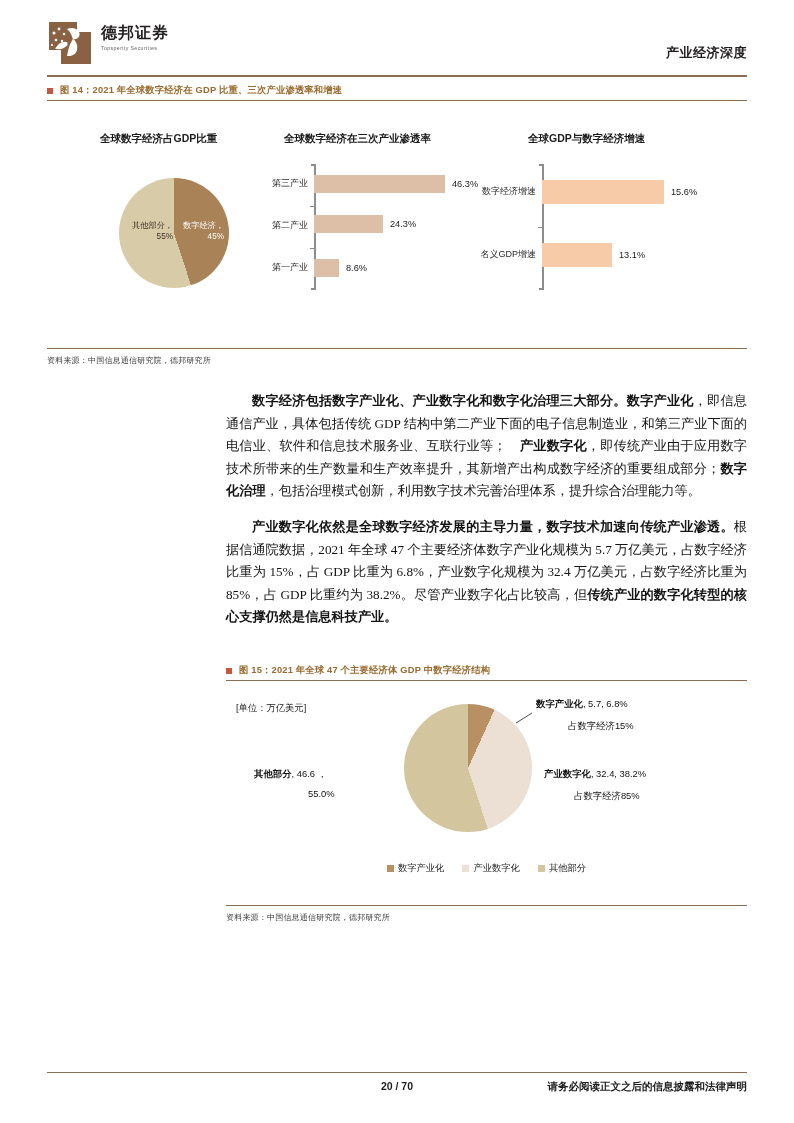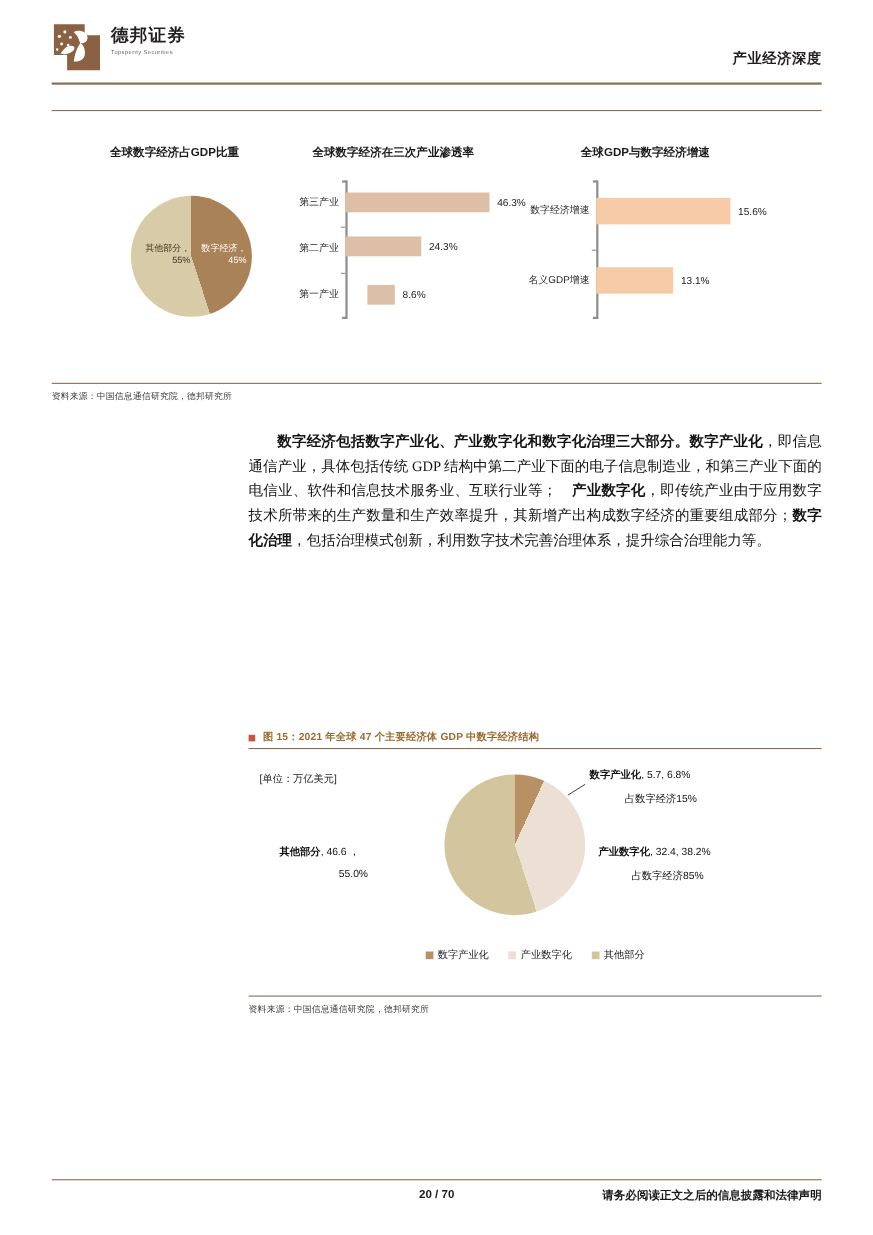--- a/index.html
+++ b/index.html
@@ -116,20 +116,24 @@
       </div>
       <div class="logo-text">
         <div class="logo-cn">德邦证券</div>
         <div class="logo-en">Topsperity Securities</div>
       </div>
     </div>
     <div class="header-right">产业经济深度</div>
     <div class="header-rule"></div>
   </div>
 
+  <div class="fig-cap" style="left:47px;top:84px;">
+    <span class="sq"></span>
+    <span class="t">图 14：2021 年全球数字经济在 GDP 比重、三次产业渗透率和增速</span>
+  </div>
   <div class="fig-rule" style="left:47px;top:100px;width:700px;"></div>
 
   <div class="chartrow">
 
     <div>
       <div class="ctitle" style="left:53px;top:2px;">全球数字经济占GDP比重</div>
       <div class="pie1">
         <div class="lbl l-dig">
           <span>数字经济，</span><br>
           <span>45%</span>
@@ -155,21 +159,21 @@
         <div class="bcat" style="left:-72px;top:97px;width:66px;">第一产业</div>
 
         <div class="brow" style="top:11px;">
           <div class="bbar" style="width:131px;background:#dcbfa6;"></div>
           <div class="bval">46.3%</div>
         </div>
         <div class="brow" style="top:51px;">
           <div class="bbar" style="width:69px;background:#dcbfa6;"></div>
           <div class="bval">24.3%</div>
         </div>
-        <div class="brow" style="top:95px;padding-left:20px;">
+        <div class="brow" style="top:95px;">
           <div class="bbar" style="width:25px;background:#dcbfa6;"></div>
           <div class="bval">8.6%</div>
         </div>
       </div>
     </div>
 
     <div>
       <div class="ctitle" style="left:481px;top:2px;">全球GDP与数字经济增速</div>
       <div class="bchart" style="left:495px;top:34px;width:190px;height:126px;">
         <div class="baxis"></div>
@@ -191,20 +195,21 @@
       </div>
     </div>
   </div>
 
   <div class="src-rule" style="left:47px;top:348px;width:700px;"></div>
   <div class="src" style="left:47px;top:355px;">资料来源：中国信息通信研究院，德邦研究所</div>
 
   <div class="body-col" style="top:390px;">
     <p class="para"><span class="b">数字经济包括数字产业化、产业数字化和数字化治理三大部分。</span><span class="b">数字产业化</span><span>，即信息通信产业，具体包括传统 GDP 结构中第二产业下面的电子信息制造业，和第三产业下面的电信业、软件和信息技术服务业、互联行业等；　</span><span class="b">产业数字化</span><span>，即传统产业由于应用数字技术所带来的生产数量和生产效率提升，其新增产出构成数字经济的重要组成部分；</span><span class="b">数字化治理</span><span>，包括治理模式创新，利用数字技术完善治理体系，提升综合治理能力等。</span></p>
 
+    <p class="para"><span class="b">产业数字化依然是全球数字经济发展的主导力量，数字技术加速向传统产业渗透。</span><span>根据信通院数据，2021 年全球 47 个主要经济体数字产业化规模为 5.7 万亿美元，占数字经济比重为 15%，占 GDP 比重为 6.8%，产业数字化规模为 32.4 万亿美元，占数字经济比重为 85%，占 GDP 比重约为 38.2%。尽管产业数字化占比较高，但</span><span class="b">传统产业的数字化转型的核心支撑仍然是信息科技产业。</span></p>
   </div>
 
   <div class="fig-cap" style="left:226px;top:664px;">
     <span class="sq"></span>
     <span class="t">图 15：2021 年全球 47 个主要经济体 GDP 中数字经济结构</span>
   </div>
   <div class="fig-rule" style="left:226px;top:680px;width:521px;"></div>
 
   <div class="fig15wrap">
     <div class="unit">[单位：万亿美元]</div>

